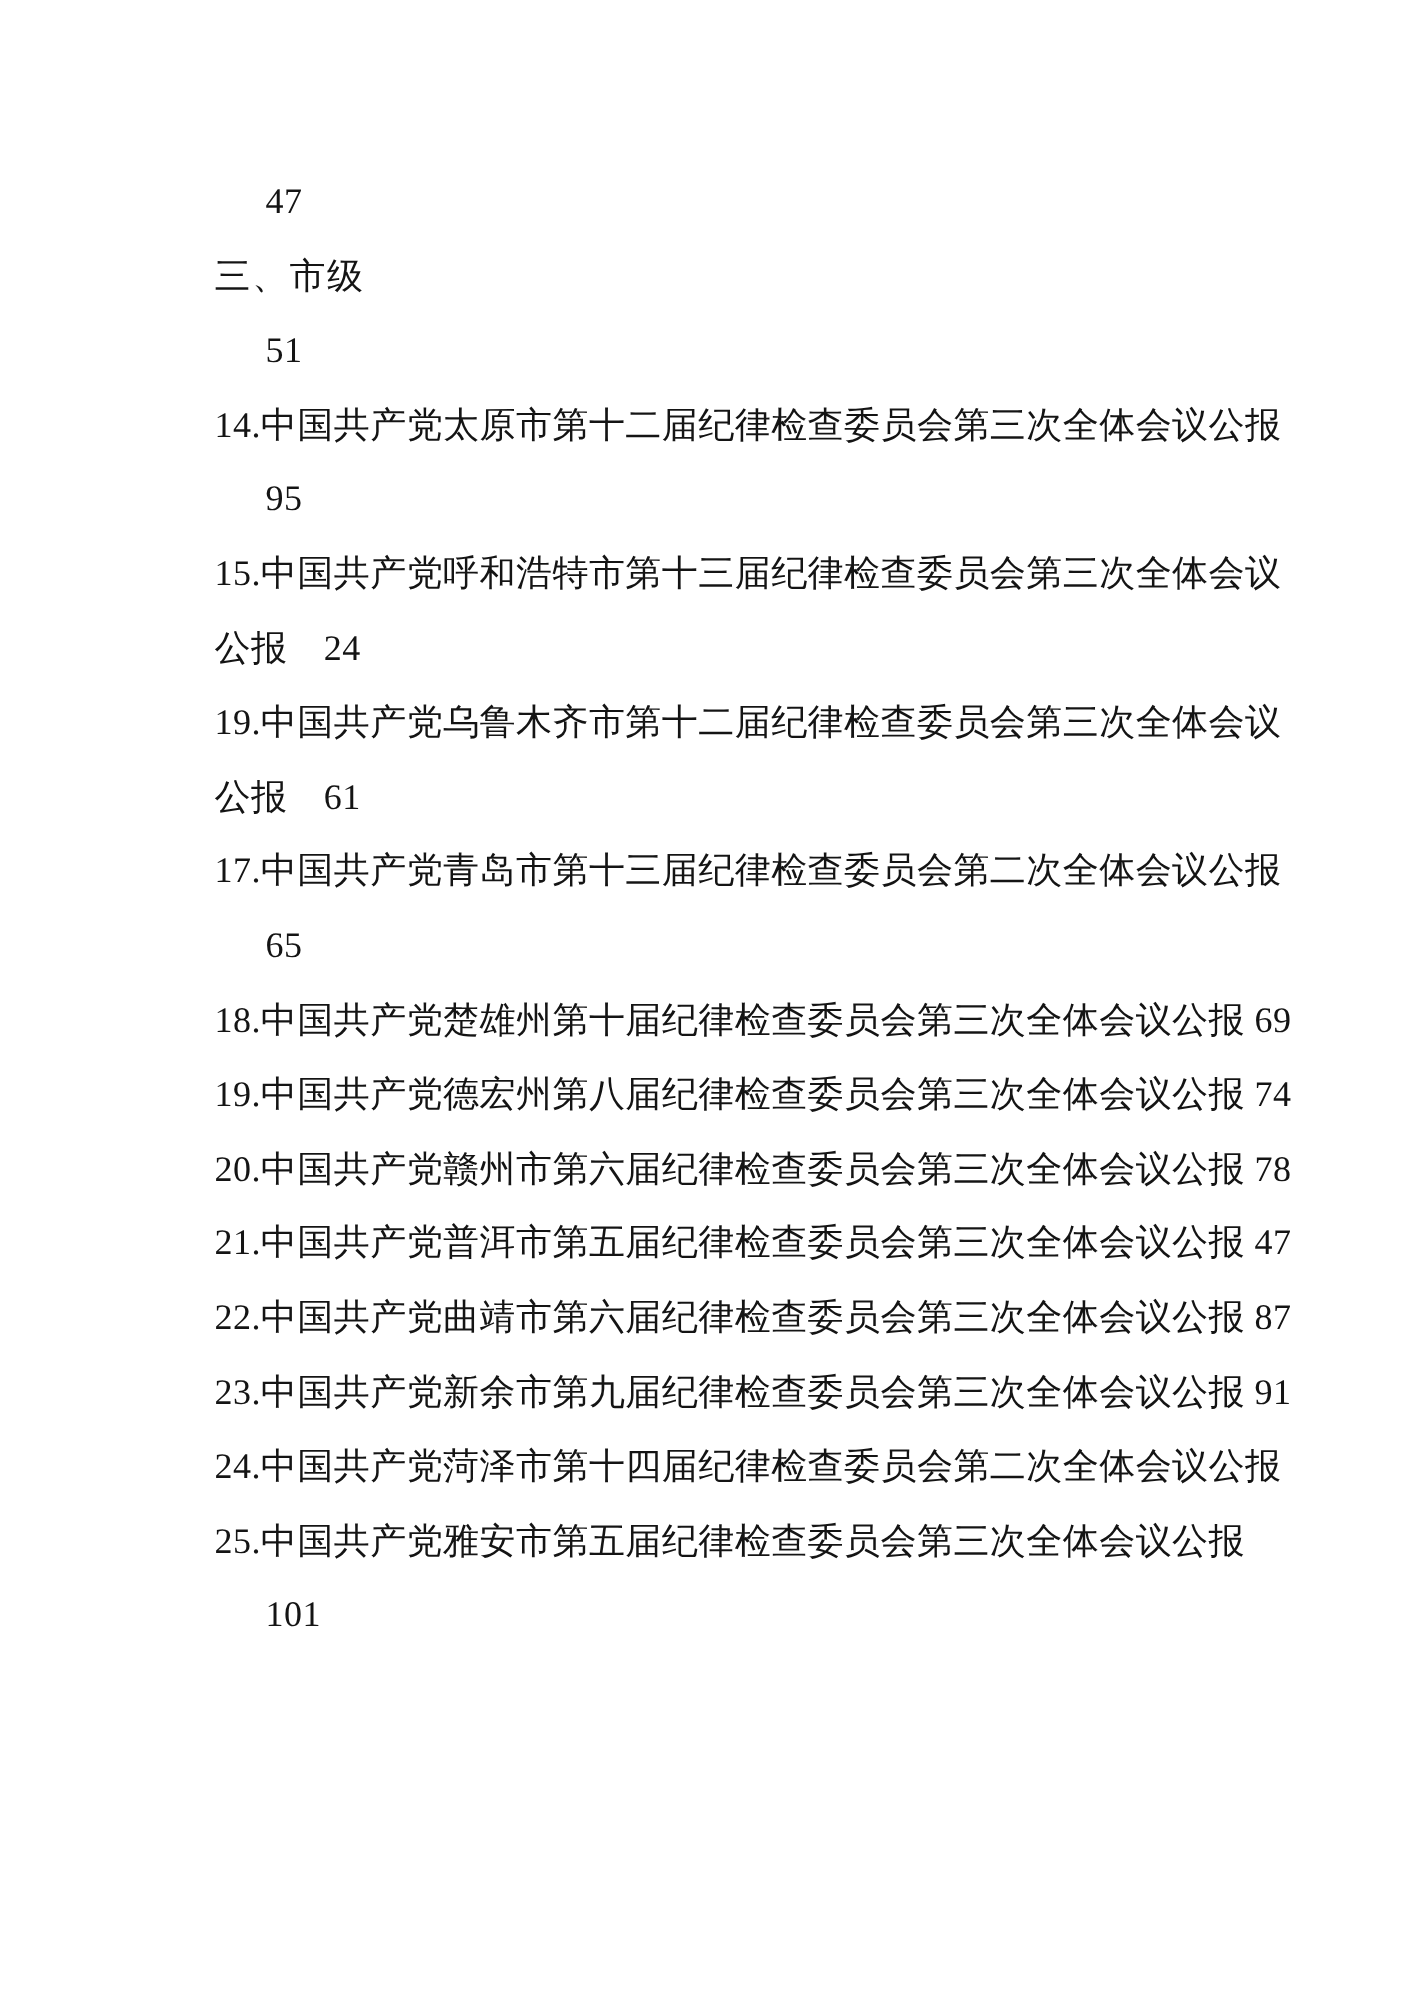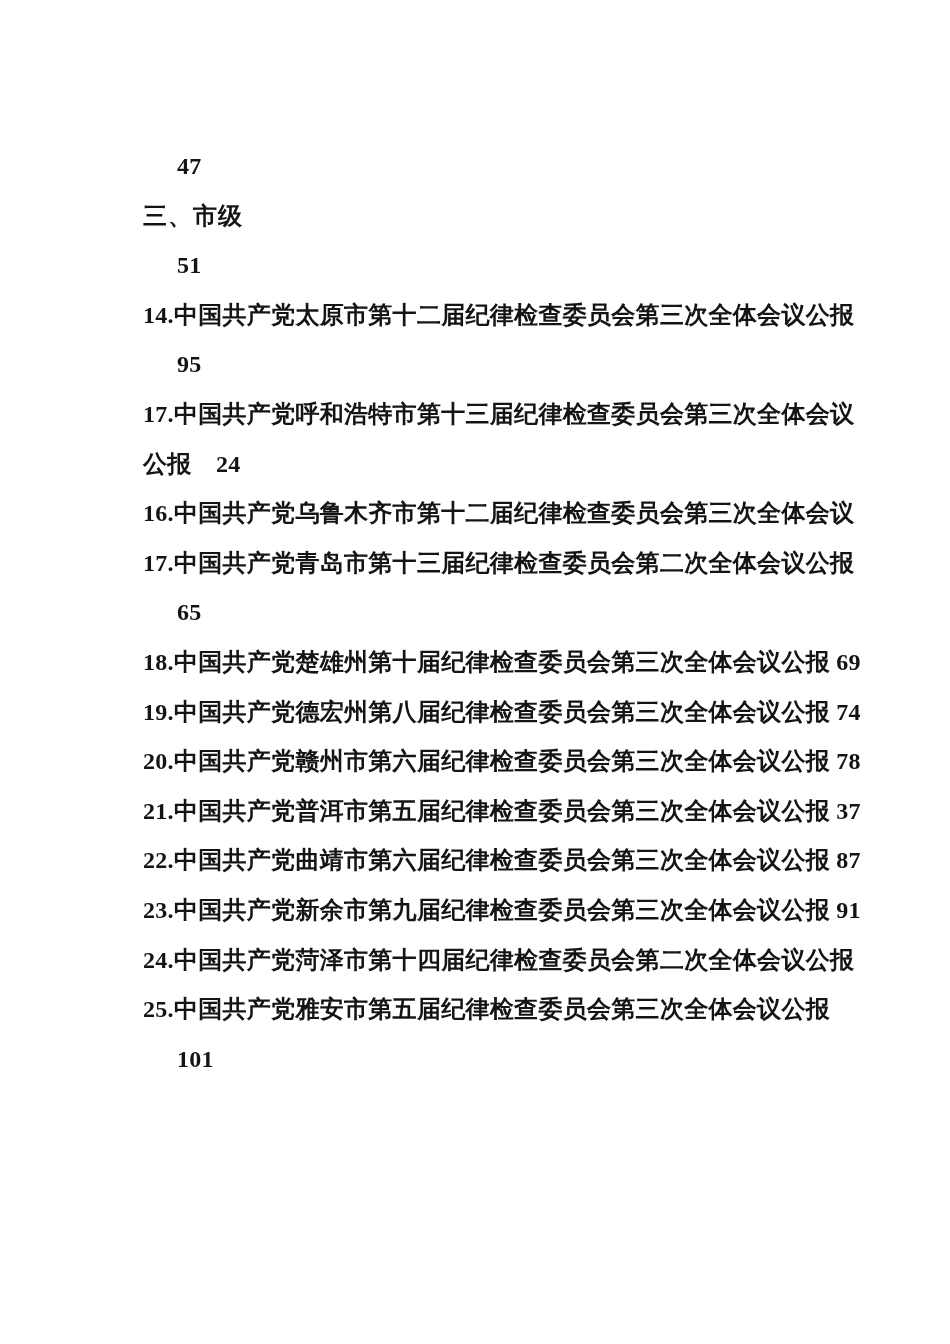--- a/index.html
+++ b/index.html
@@ -11,23 +11,22 @@
     position: relative;
     width: 950px;
     height: 1344px;
     background: #ffffff;
     overflow: hidden;
     font-family: "Liberation Serif", "DejaVu Serif", serif;
   }
   .content {
     position: absolute;
     left: 143px;
-    top: 142px;
+    top: 111px;
     width: 710px;
-    font-weight: bold;
   }
   .line {
     height: 49.6px;
     line-height: 49.6px;
     font-size: 24px;
     color: #141414;
     white-space: pre;
     letter-spacing: 0.3px;
   }
   .line.pagenum {
@@ -46,38 +45,39 @@
 
   <div class="line heading"><span>三、市级</span></div>
 
 
   <div class="line pagenum"><span>51</span></div>
 
   <div class="line entry"><span>14.中国共产党太原市第十二届纪律检查委员会第三次全体会议公报</span></div>
 
   <div class="line pagenum"><span>95</span></div>
 
-  <div class="line entry"><span>17.中国共产党呼和浩特市第十三届纪律检查委员会第三次全体会议</span></div>
+  <div class="line entry"><span>15.中国共产党呼和浩特市第十三届纪律检查委员会第三次全体会议</span></div>
 
   <div class="line entry"><span>公报　24</span></div>
 
-  <div class="line entry"><span>16.中国共产党乌鲁木齐市第十二届纪律检查委员会第三次全体会议</span></div>
+  <div class="line entry"><span>19.中国共产党乌鲁木齐市第十二届纪律检查委员会第三次全体会议</span></div>
 
+  <div class="line entry"><span>公报　61</span></div>
 
   <div class="line entry"><span>17.中国共产党青岛市第十三届纪律检查委员会第二次全体会议公报</span></div>
 
   <div class="line pagenum"><span>65</span></div>
 
   <div class="line entry"><span>18.中国共产党楚雄州第十届纪律检查委员会第三次全体会议公报 69</span></div>
 
   <div class="line entry"><span>19.中国共产党德宏州第八届纪律检查委员会第三次全体会议公报 74</span></div>
 
   <div class="line entry"><span>20.中国共产党赣州市第六届纪律检查委员会第三次全体会议公报 78</span></div>
 
-  <div class="line entry"><span>21.中国共产党普洱市第五届纪律检查委员会第三次全体会议公报 37</span></div>
+  <div class="line entry"><span>21.中国共产党普洱市第五届纪律检查委员会第三次全体会议公报 47</span></div>
 
   <div class="line entry"><span>22.中国共产党曲靖市第六届纪律检查委员会第三次全体会议公报 87</span></div>
 
   <div class="line entry"><span>23.中国共产党新余市第九届纪律检查委员会第三次全体会议公报 91</span></div>
 
   <div class="line entry"><span>24.中国共产党菏泽市第十四届纪律检查委员会第二次全体会议公报</span></div>
 
 
   <div class="line entry"><span>25.中国共产党雅安市第五届纪律检查委员会第三次全体会议公报</span></div>
 

